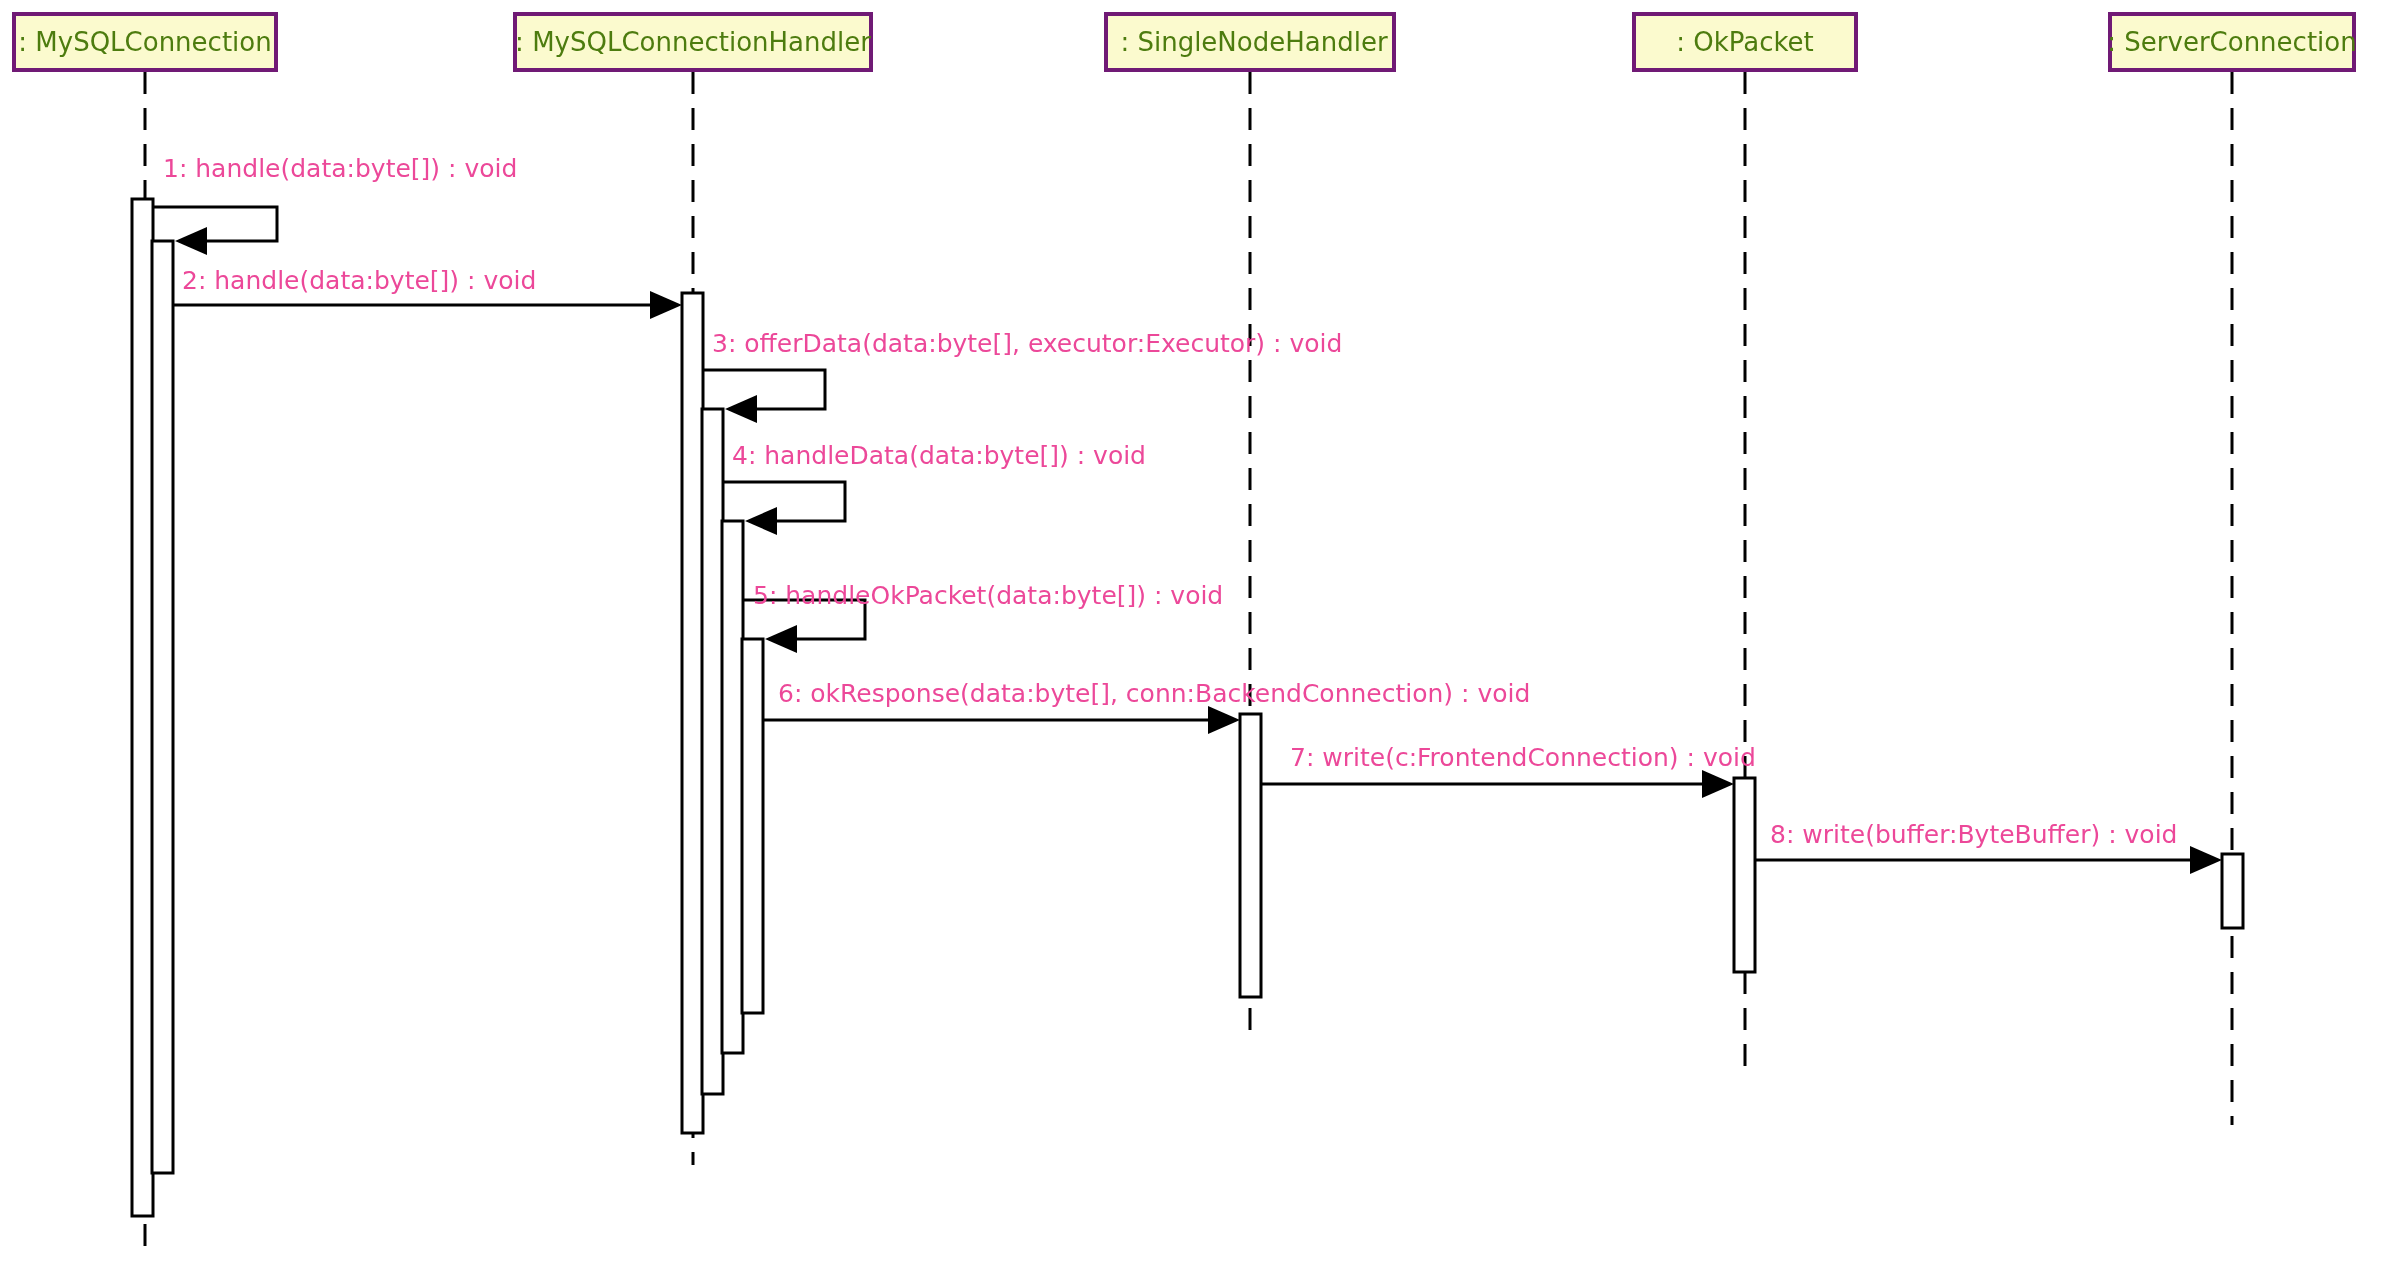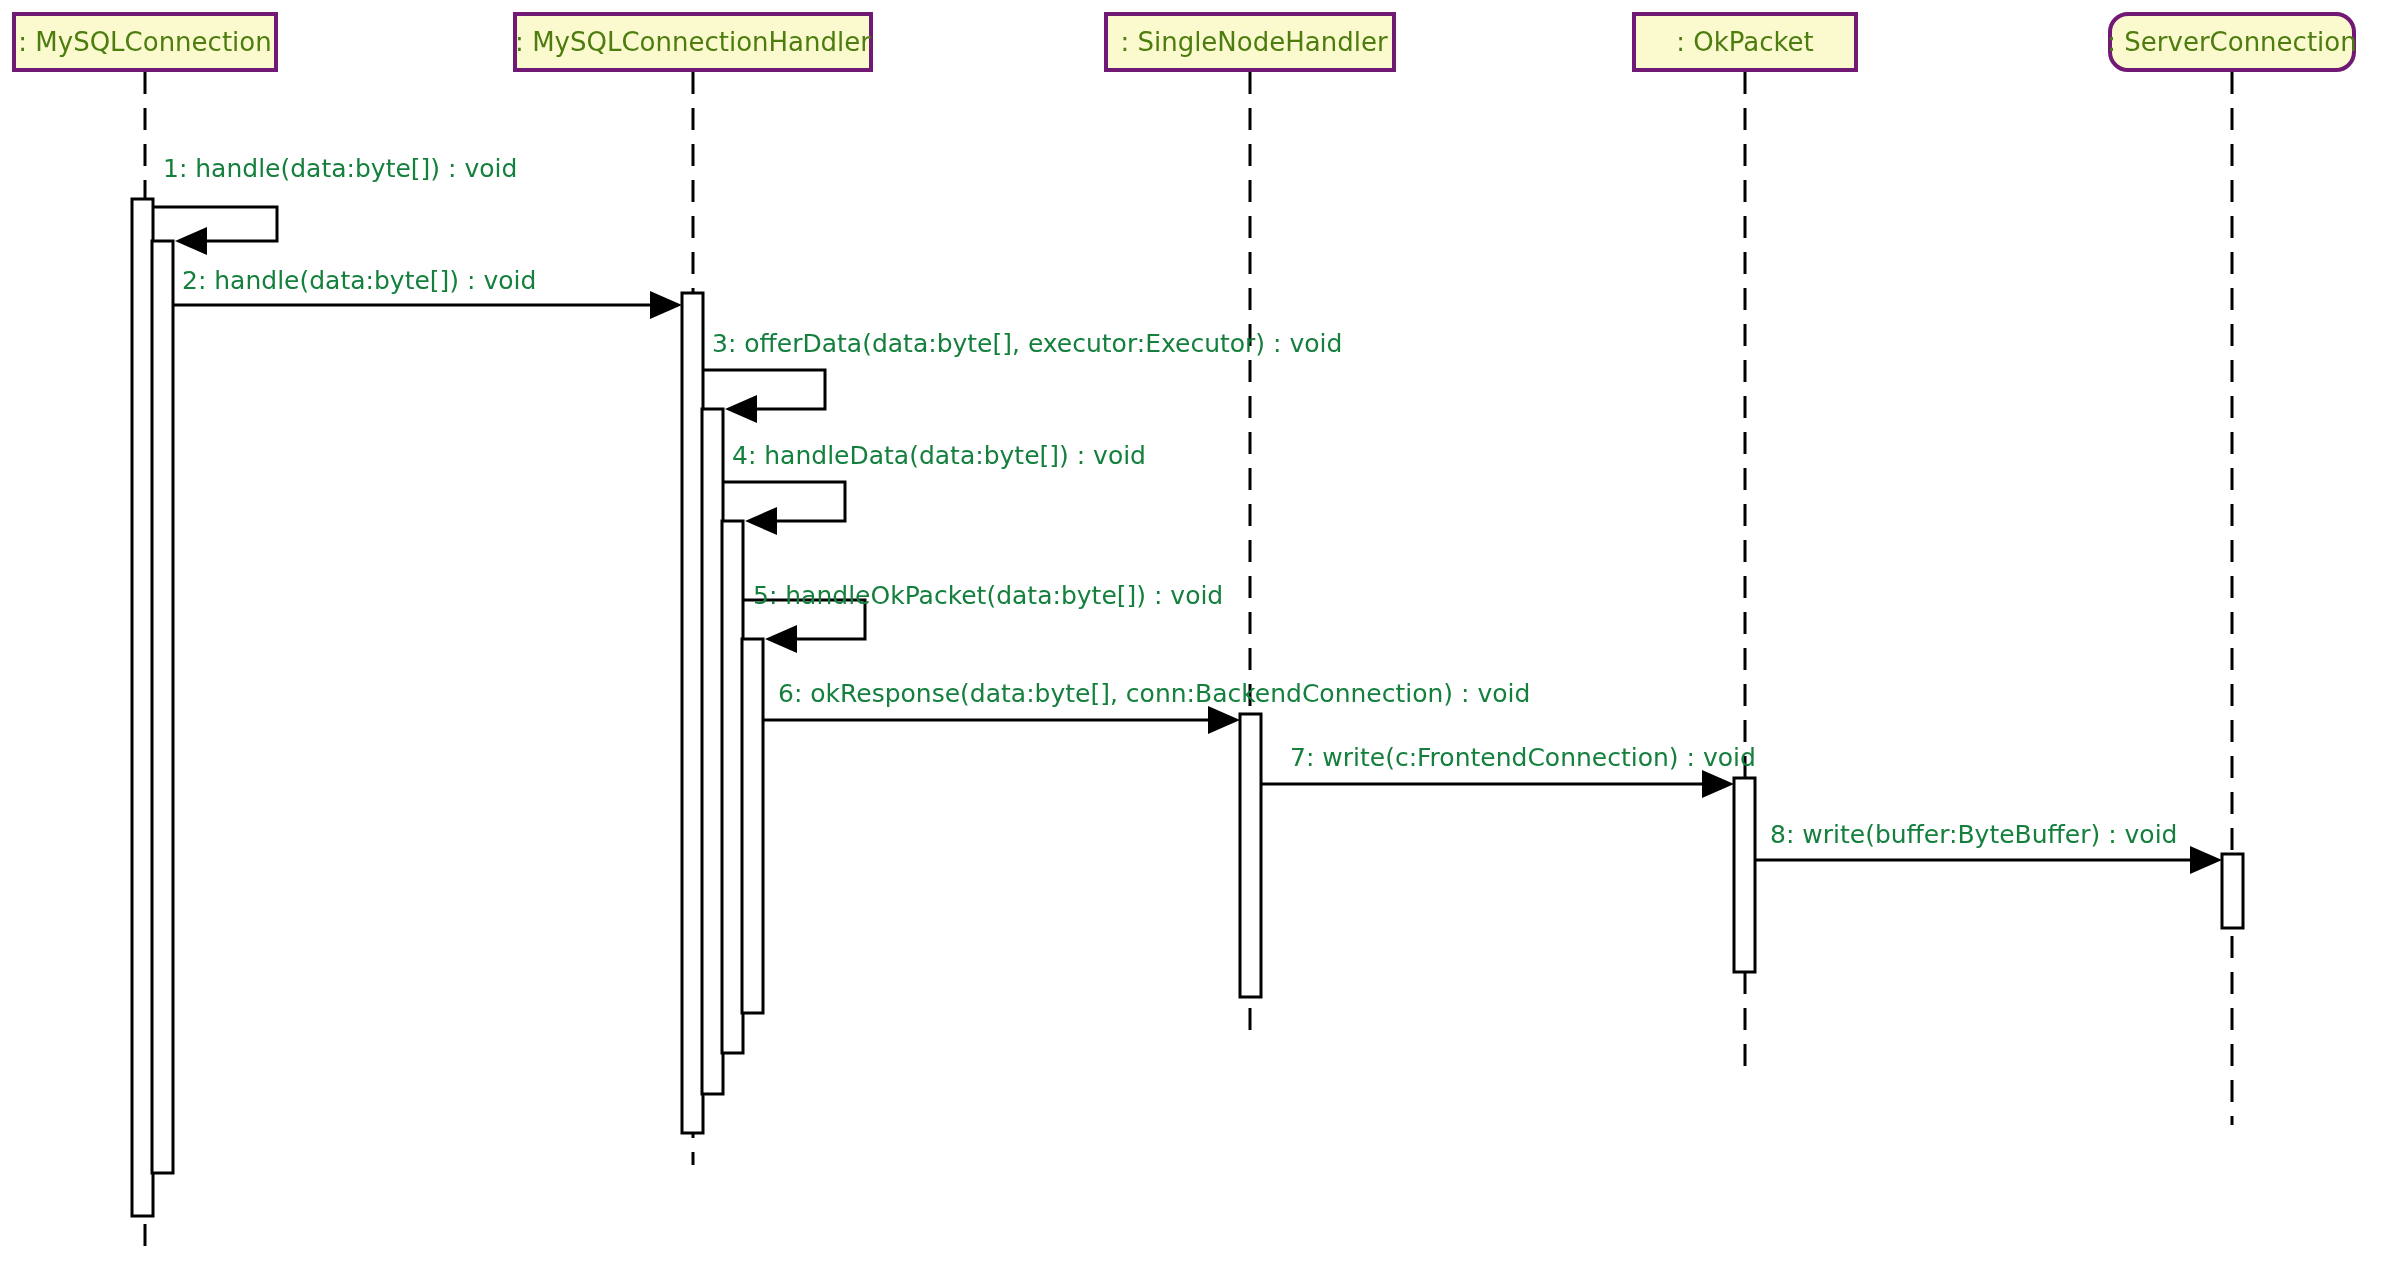--- a/index.html
+++ b/index.html
@@ -15,21 +15,21 @@
     position:absolute;top:12px;height:60px;
     box-sizing:border-box;
     background:#FBFACE;
     border:4px solid #701a75;
     display:flex;align-items:center;justify-content:center;
     font-size:26px;color:#4d7c0f;
     white-space:nowrap;
   }
   .msg-label{
     position:absolute;
-    font-size:25px;color:#15803d;
+    font-size:25px;color:#ec4899;
     white-space:nowrap;
     line-height:30px;
   }
 </style>
 </head>
 <body>
 
 <div class="stage">
 
   <svg class="layer" width="2388" height="1274" viewBox="0 0 2388 1274">
@@ -80,21 +80,21 @@
     </div>
   <div class="obj-box" style="left:513px;width:360px;">
       <span>: MySQLConnectionHandler</span>
     </div>
   <div class="obj-box" style="left:1104px;width:292px;padding-left:8px;">
       <span>: SingleNodeHandler</span>
     </div>
   <div class="obj-box" style="left:1632px;width:226px;">
       <span>: OkPacket</span>
     </div>
-  <div class="obj-box" style="left:2108px;width:248px;border-radius:20px;">
+  <div class="obj-box" style="left:2108px;width:248px;">
       <span>: ServerConnection</span>
     </div>
 
   <div class="msg-label" style="left:163px;top:154px;">1: handle(data:byte[]) : void</div>
   <div class="msg-label" style="left:182px;top:266px;">2: handle(data:byte[]) : void</div>
   <div class="msg-label" style="left:712px;top:329px;">3: offerData(data:byte[], executor:Executor) : void</div>
   <div class="msg-label" style="left:732px;top:441px;">4: handleData(data:byte[]) : void</div>
   <div class="msg-label" style="left:753px;top:560px;margin-top:21px;">5: handleOkPacket(data:byte[]) : void</div>
   <div class="msg-label" style="left:778px;top:679px;">6: okResponse(data:byte[], conn:BackendConnection) : void</div>
   <div class="msg-label" style="left:1290px;top:743px;">7: write(c:FrontendConnection) : void</div>

